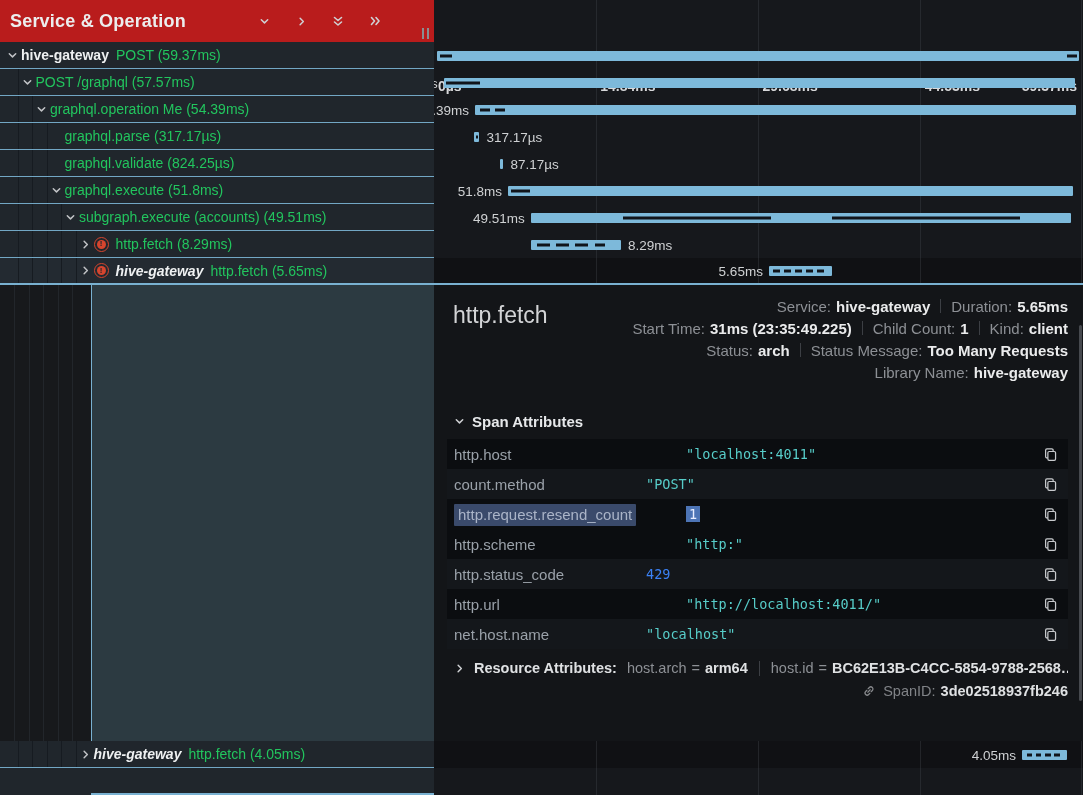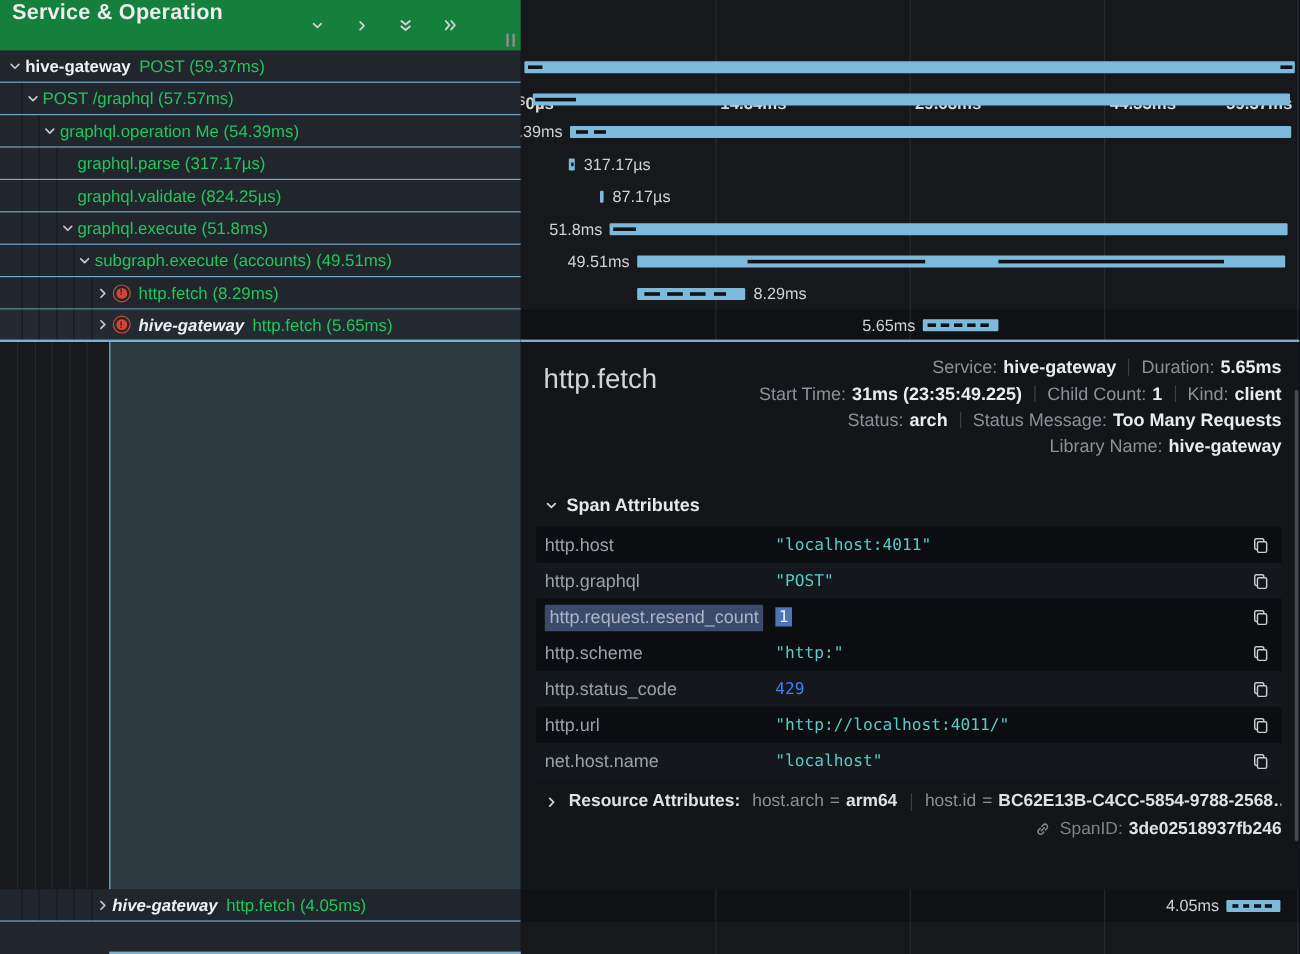--- a/index.html
+++ b/index.html
@@ -5,22 +5,22 @@
   * { margin:0; padding:0; box-sizing:border-box; }
   html,body { background:#101114; }
   .app {
     position:relative; width:1083px; height:795px; overflow:hidden;
     font-family:"Liberation Sans", sans-serif;
     background:#16181c;
   }
   
   .left-col { position:absolute; left:0; top:0; width:434px; height:795px; background:#20262c; }
   .tree-header {
-    position:relative; height:42px; background:#15803d;
-    display:flex; padding:0 10px 0 10px;
+    position:relative; height:42px; background:#b91c1c;
+    display:flex; align-items:center; padding:0 10px 0 10px;
   }
   .tree-title { font-size:18px; font-weight:bold; color:#eceded; letter-spacing:.2px; flex:0 0 auto; }
   .hdr-icons { display:flex; align-items:center; gap:23px; margin-left:auto; margin-right:42px; color:#cfd1d4; }
   .hdr-icons .hic { width:14px; height:14px; display:flex; align-items:center; justify-content:center; cursor:pointer; }
   .hdr-icons svg { display:block; }
   .split-handle { position:absolute; right:5px; bottom:3px; display:flex; gap:3px; cursor:col-resize; }
   .split-handle i { display:block; width:2px; height:11px; background:#8b8e92; }
   .trow {
     position:relative; height:27px; display:flex; align-items:center;
     padding-left:4px; border-bottom:1px solid #72a7c5;
@@ -91,21 +91,21 @@
   .dp-top { display:flex; align-items:flex-start; }
   .dp-title { font-size:23px; color:#d3d4d6; padding:7px 0 0 6px; font-weight:400; }
   .dp-meta { margin-left:auto; }
   .meta-line { height:22px; display:flex; align-items:center; justify-content:flex-end; font-size:15px; }
   .meta-label { color:#8d9095; margin-right:5px; white-space:nowrap; }
   .meta-value { color:#eaebec; font-weight:bold; white-space:nowrap; }
   .meta-div { width:1px; height:14px; background:#3c3f44; margin:0 10px; }
   .attr-head { display:flex; align-items:center; gap:7px; margin:30px 0 9px 7px; color:#e6e8ea; font-size:15px; font-weight:bold; cursor:pointer; }
   .attr-head .chev-s { color:#cfd1d4; display:flex; }
   .arow { height:30px; display:flex; align-items:center; padding:0 10px 0 7px; }
-  .arow.odd { background:#0b0d10; }
+  .arow.odd { background:#0b0d10;gap:40px; }
   .arow.even { background:#14171b; }
   .attr-key { width:192px; flex:0 0 192px; font-size:15px; color:#9aa1a9; white-space:nowrap; }
   .attr-val { flex:1; font-family:"DejaVu Sans Mono", monospace; font-size:13.5px; white-space:nowrap; overflow:hidden; }
   .v-string { color:#57cdc9; }
   .v-number { color:#3b82f6; }
   .hl-key  { background:#3a4a6b; color:#aab4c8; padding:2px 4px 3px 4px; border-radius:1px; }
   .hl-val  { background:#4d74b5; color:#e8edff; padding:2px 3px 3px 3px; border-radius:1px; }
   .copy-btn { background:none; border:none; color:#c9cbce; margin-left:auto; cursor:pointer; display:flex; padding:0; }
   .res-row { display:flex; align-items:center; margin:11px 0 0 7px; font-size:14.5px; white-space:nowrap; overflow:hidden; cursor:pointer; }
   .res-title { font-weight:bold; color:#dfe1e3; margin:0 10px 0 9px; }
@@ -388,21 +388,21 @@
             <span class="attr-key"><span>http.host</span></span>
             <span class="attr-val"><span class="v-string">"localhost:4011"</span></span>
             <button class="copy-btn">
               <svg width="15" height="15" viewBox="0 0 16 16" fill="none" stroke="currentColor" stroke-width="1.3" stroke-linejoin="round">
                 <rect x="5.2" y="4.8" width="8.2" height="9.4" rx="1.4"></rect>
                 <path d="M10.8 4.8V3.4A1.4 1.4 0 0 0 9.4 2H4.2a1.4 1.4 0 0 0-1.4 1.4v6.8a1.4 1.4 0 0 0 1.4 1.4h1"></path>
               </svg>
             </button>
           </div>
           <div class="arow even">
-            <span class="attr-key"><span>http.graphql</span></span>
+            <span class="attr-key"><span>count.method</span></span>
             <span class="attr-val"><span class="v-string">"POST"</span></span>
             <button class="copy-btn">
               <svg width="15" height="15" viewBox="0 0 16 16" fill="none" stroke="currentColor" stroke-width="1.3" stroke-linejoin="round">
                 <rect x="5.2" y="4.8" width="8.2" height="9.4" rx="1.4"></rect>
                 <path d="M10.8 4.8V3.4A1.4 1.4 0 0 0 9.4 2H4.2a1.4 1.4 0 0 0-1.4 1.4v6.8a1.4 1.4 0 0 0 1.4 1.4h1"></path>
               </svg>
             </button>
           </div>
           <div class="arow odd">
             <span class="attr-key"><span class="hl-key">http.request.resend_count</span></span>

